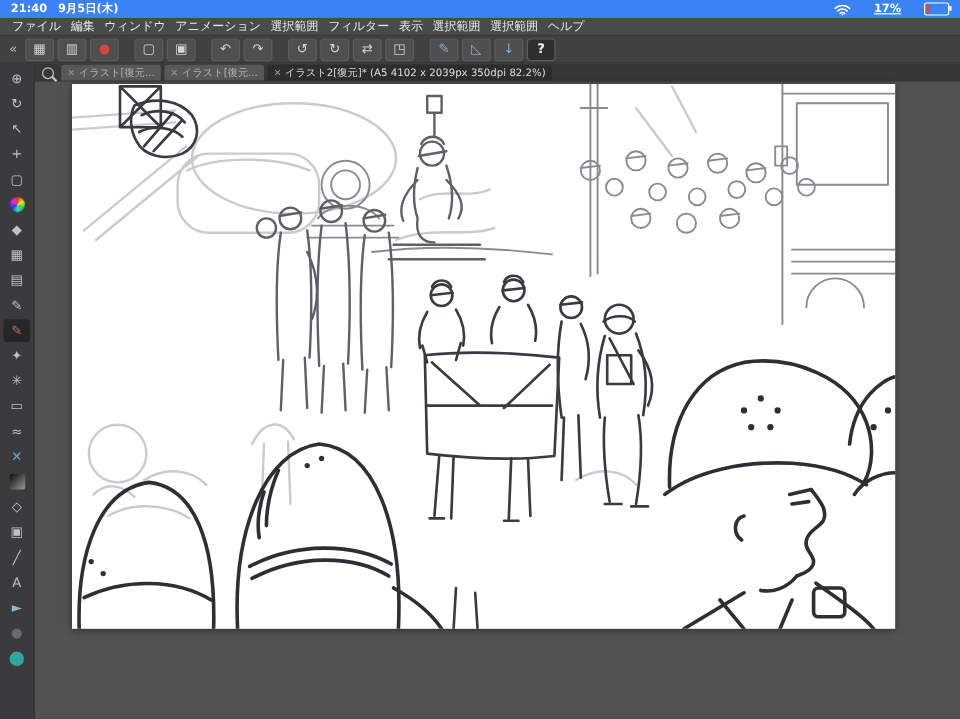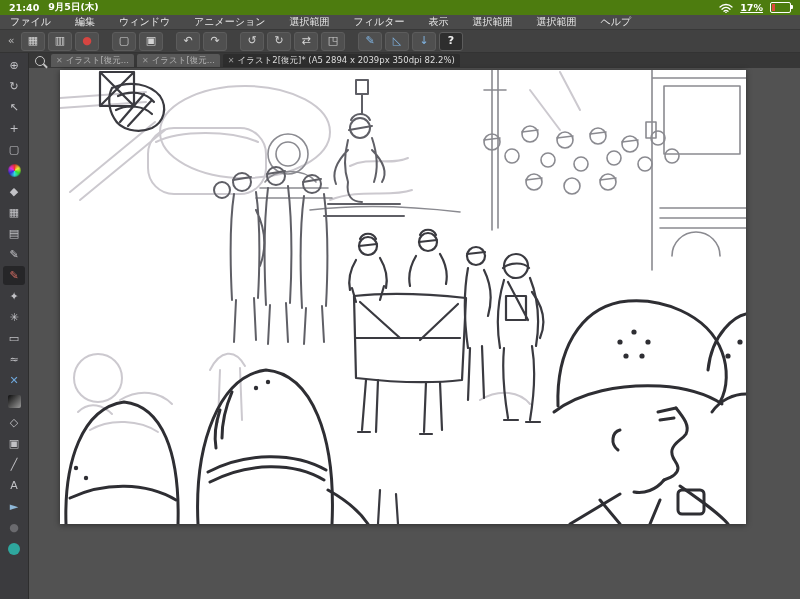--- a/index.html
+++ b/index.html
@@ -1,28 +1,28 @@
 <!DOCTYPE html>
 <html><head>
 <meta charset="utf-8">
 <style>
   html,body{margin:0;padding:0;background:#000;}
   body{width:800px;height:599px;overflow:hidden;font-family:"DejaVu Sans",sans-serif;}
   .app{width:800px;height:599px;display:flex;flex-direction:column;background:#535353;}
 
   
-  .status{height:15px;background:#4d7c0f;color:#fff;display:flex;justify-content:space-between;align-items:center;padding:0 9px;flex:0 0 auto;}
+  .status{height:15px;background:#3b82f6;color:#fff;display:flex;justify-content:space-between;align-items:center;padding:0 9px;flex:0 0 auto;}
   .status .sL{display:flex;gap:9px;align-items:center;font-size:9.5px;font-weight:bold;}
-  .status .sR{display:flex;gap:7px;align-items:center;font-size:9.5px;font-weight:bold;text-decoration:underline;}
+  .status .sR{display:flex;gap:19px;align-items:center;font-size:9.5px;font-weight:bold;text-decoration:underline;}
   .batt{width:19px;height:9px;border:1px solid #fff;border-radius:2px;position:relative;}
   .batt::before{content:"";position:absolute;left:1px;top:1px;bottom:1px;width:3px;background:#e0483c;}
   .batt::after{content:"";position:absolute;right:-3px;top:2px;width:2px;height:4px;background:#fff;border-radius:0 1px 1px 0;}
 
   
-  .menu{height:14px;background:#4a4a4a;display:flex;align-items:center;gap:24px;padding:0 10px;border-bottom:1px solid #383838;flex:0 0 auto;}
+  .menu{height:14px;background:#4a4a4a;display:flex;align-items:center;gap:8px;padding:0 10px;border-bottom:1px solid #383838;flex:0 0 auto;}
   .menu span{font-size:10px;color:#e8e8e8;white-space:nowrap;}
 
   
   .toolbar{height:22px;background:#414141;display:flex;align-items:center;gap:3px;padding:0 4px;border-bottom:1px solid #333;flex:0 0 auto;}
   .tbtn{width:22px;height:17px;background:#4f4f4f;border:1px solid #5c5c5c;border-radius:3px;color:#d4d4d4;font-size:11px;line-height:15px;text-align:center;cursor:default;}
   .tbtn.flat{background:none;border:none;width:14px;color:#bbb;}
   .tbtn.red{color:#d64541;}
   .tbtn.blue{color:#7fb2e0;}
   .tbtn.help{background:#2e2e2e;color:#eee;font-weight:bold;}
   .sep{width:7px;}
@@ -199,21 +199,21 @@
         <div class="tab">
           <span class="close">✕</span>
           <span>イラスト[復元...</span>
         </div>
         <div class="tab">
           <span class="close">✕</span>
           <span>イラスト[復元...</span>
         </div>
         <div class="tab active">
           <span class="close">✕</span>
-          <span>イラスト2[復元]* (A5 2894 x 2039px 350dpi 82.2%)</span>
+          <span>イラスト2[復元]* (A5 4102 x 2039px 350dpi 82.2%)</span>
         </div>
       </div>
 
       <div class="canvas">
         <svg viewBox="0 0 686 454" width="686" height="454">
 
           <g class="lt">
             <ellipse cx="185" cy="62" rx="85" ry="46"></ellipse>
             <rect x="88" y="58" width="118" height="66" rx="26"></rect>
             <path d="M96,72 C120,60 170,60 198,72"></path>

